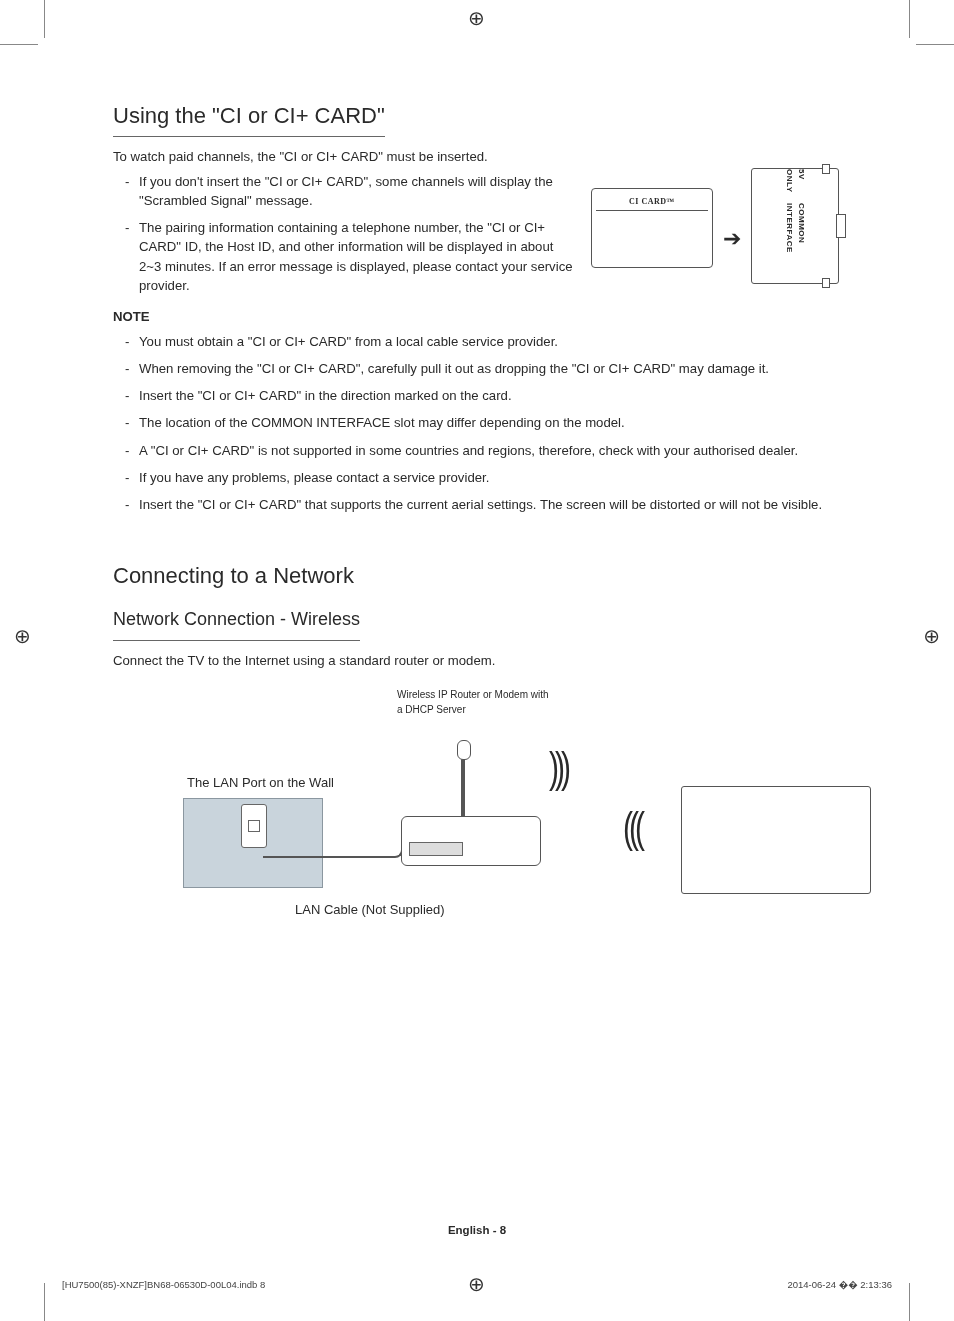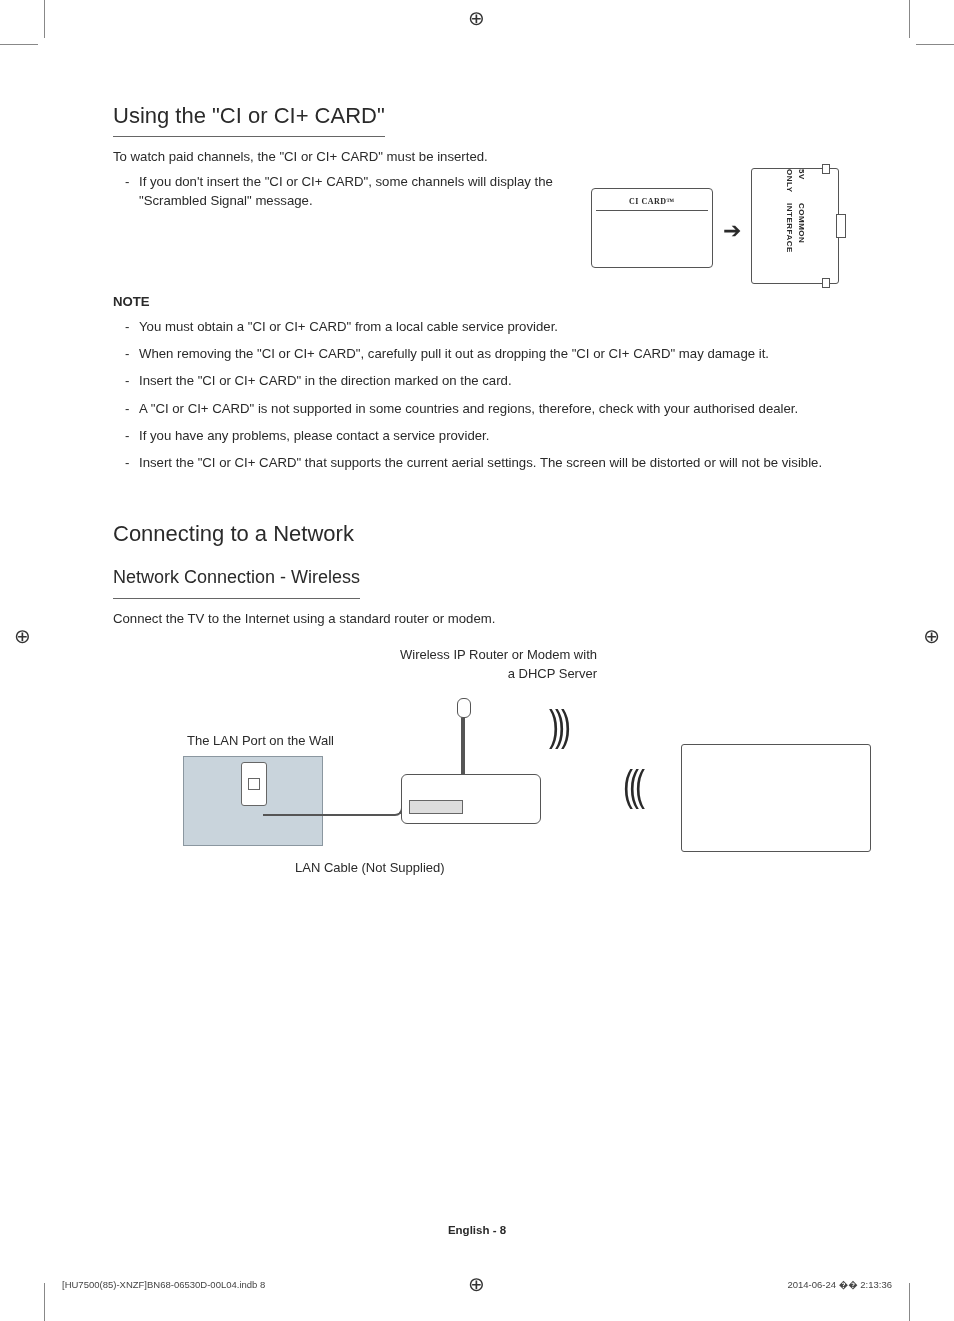--- a/index.html
+++ b/index.html
@@ -61,21 +61,21 @@
   .slot-protr { position: absolute; right: -8px; top: 50%; transform: translateY(-50%); width: 10px; height: 24px; border: 1.5px solid #555; background: #fff; }
   .vtext { writing-mode: vertical-rl; font-size: 8px; font-weight: bold; letter-spacing: .5px; }
 
   
   .wifi-diagram {
     margin-top: 18px;
     width: 680px;
     height: 230px;
     position: relative;
   }
-  .router-label { position: absolute; left: 284px; top: 0; width: 200px; text-align: right; font-size: 13px; }
+  .router-label { position: absolute; left: 284px; top: 0; width: 200px; text-align: left; font-size: 10px; }
   .wall-label { position: absolute; left: 74px; top: 86px; font-size: 13px; }
   .wall-box { position: absolute; left: 70px; top: 110px; width: 140px; height: 90px; background: #c9d4dc; border: 1px solid #8b97a0; }
   .wall-panel { position: absolute; left: 128px; top: 116px; width: 26px; height: 44px; border: 1.5px solid #666; border-radius: 3px; background: #fff; }
   .wall-panel::after{content:"";position:absolute;left:50%;top:50%;transform:translate(-50%,-50%);width:10px;height:10px;border:1.5px solid #666;}
   .cable { position: absolute; left: 150px; top: 150px; width: 140px; height: 20px; border-bottom: 2px solid #555; border-right: 2px solid #555; border-radius: 0 0 8px 0; }
   .router { position: absolute; left: 288px; top: 128px; width: 140px; height: 50px; border: 1.5px solid #555; border-radius: 6px; background: #fff; }
   .router-ports { position: absolute; left: 296px; top: 154px; width: 54px; height: 14px; border: 1px solid #666; background:#ddd; }
   .antenna { position: absolute; left: 348px; top: 62px; width: 4px; height: 70px; background: #555; border-radius: 2px; }
   .antenna::before{content:"";position:absolute;top:-10px;left:-4px;width:12px;height:18px;border:1.5px solid #555;border-radius:6px;background:#fff;}
   .waves-r { position: absolute; left: 436px; top: 58px; font-size: 30px; letter-spacing: -4px; transform: scaleY(1.4); }
@@ -108,20 +108,21 @@
 
 <div class="page">
 
   <h2 class="section-title">Using the "CI or CI+ CARD"</h2>
   <p class="intro-text">To watch paid channels, the "CI or CI+ CARD" must be inserted.</p>
 
   <div class="ci-block">
     <div class="ci-text">
       <ul class="bullet-list">
         <li>If you don't insert the "CI or CI+ CARD", some channels will display the "Scrambled Signal" message.</li>
+        <li>The pairing information containing a telephone number, the "CI or CI+ CARD" ID, the Host ID, and other information will be displayed in about 2~3 minutes. If an error message is displayed, please contact your service provider.</li>
       </ul>
     </div>
     <div class="ci-diagram">
       <div class="ci-card">
         <div class="ci-card-top">CI CARD™</div>
       </div>
       <div class="arrow">➔</div>
       <div class="slot">
         <div class="slot-notch-t"></div>
         <div class="slot-notch-b"></div>
@@ -131,20 +132,21 @@
       </div>
     </div>
   </div>
 
 
   <p class="note-label">NOTE</p>
   <ul class="bullet-list">
     <li>You must obtain a "CI or CI+ CARD" from a local cable service provider.</li>
     <li>When removing the "CI or CI+ CARD", carefully pull it out as dropping the "CI or CI+ CARD" may damage it.</li>
     <li>Insert the "CI or CI+ CARD" in the direction marked on the card.</li>
+    <li>The location of the COMMON INTERFACE slot may differ depending on the model.</li>
     <li>A "CI or CI+ CARD" is not supported in some countries and regions, therefore, check with your authorised dealer.</li>
     <li>If you have any problems, please contact a service provider.</li>
     <li>Insert the "CI or CI+ CARD" that supports the current aerial settings. The screen will be distorted or will not be visible.</li>
   </ul>
 
   <h1 class="big-heading">Connecting to a Network</h1>
 
   <h2 class="sub-title">Network Connection - Wireless</h2>
   <p>Connect the TV to the Internet using a standard router or modem.</p>
 

